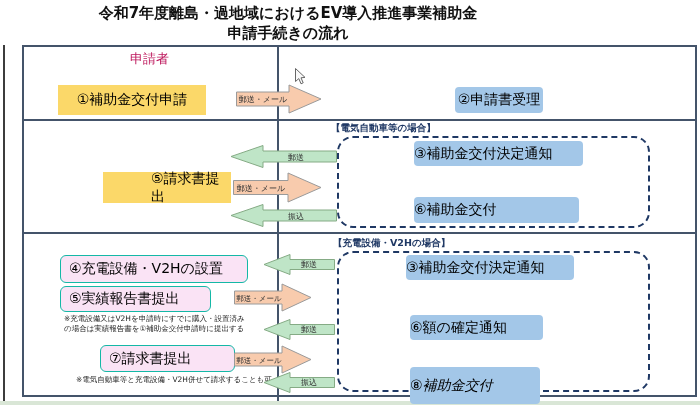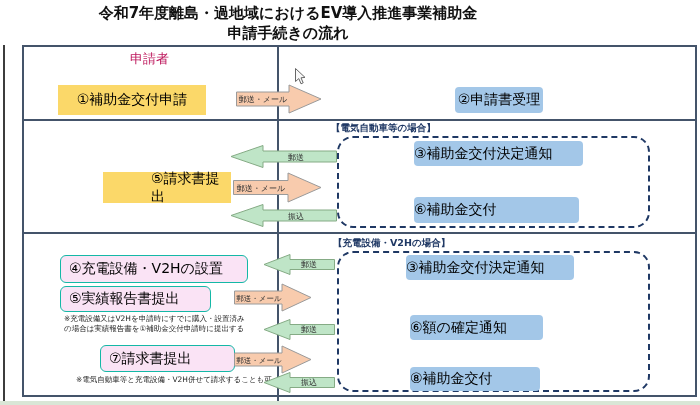--- a/index.html
+++ b/index.html
@@ -113,19 +113,19 @@
     <text x="25" y="17.5" text-anchor="middle" font-size="7.5">郵送・メール</text>
   </svg>
 
   <svg class="arrow" style="left:263px;top:372px;" width="72" height="21">
     <polygon points="71.5,5.5 27,5.5 27,0.5 1,10.5 27,20.5 27,15.5 71.5,15.5" fill="#BFE5C7" stroke="#85ab85" stroke-width="1"></polygon>
     <text x="46" y="13" text-anchor="middle" font-size="8">振込</text>
   </svg>
 
   <div class="box box-blue" style="left:406px;top:255px;width:168px;height:25px;">③補助金交付決定通知</div>
   <div class="box box-blue" style="left:410px;top:315px;width:133px;height:25px;">⑥額の確定通知</div>
-  <div class="box box-blue" style="left:410px;top:367px;width:130px;height:24px;">⑧補助金交付</div>
+  <div class="box box-blue" style="left:410px;top:367px;width:130px;height:37px;font-style:italic;">⑧補助金交付</div>
 
   <svg class="arrow" style="left:294px;top:67px;" width="12" height="19" viewBox="0 0 12 19">
     <path d="M1.5,1.5 L1.5,14.5 L4.8,11.6 L7,16.8 L9.2,15.8 L7,10.8 L11,10.4 Z" fill="#f8f8f8" stroke="#666" stroke-width="1"></path>
   </svg>
 
 </div>
 
 </body></html>

